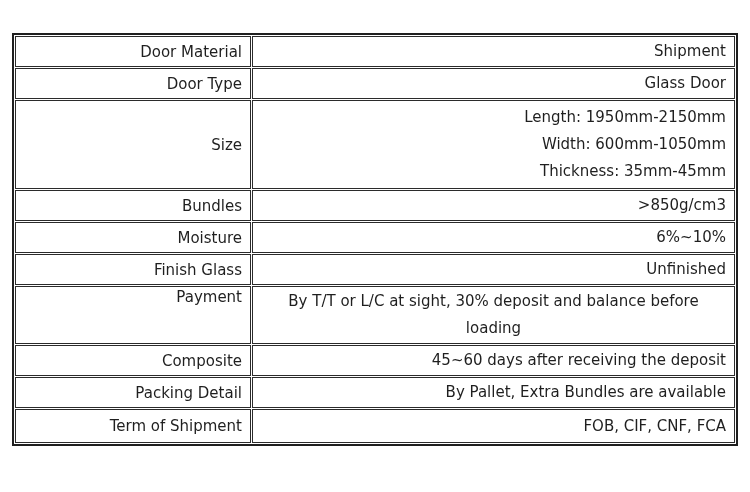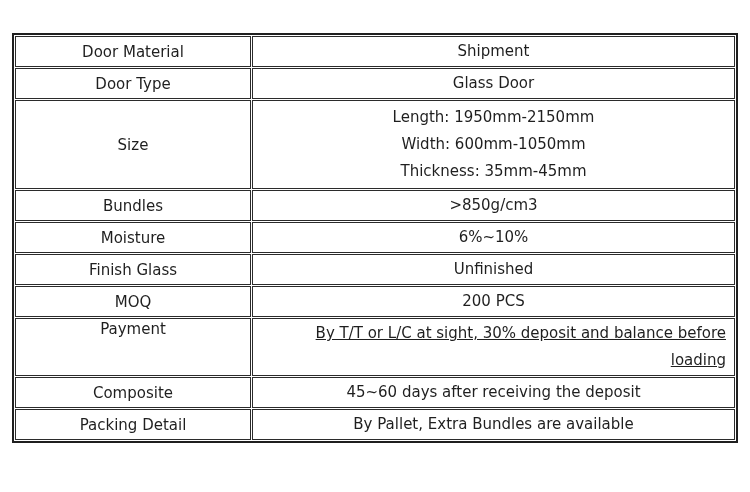--- a/index.html
+++ b/index.html
@@ -24,21 +24,21 @@
     border-collapse: separate;
     border-spacing: 1px;
     border: 2px solid #1f1f1f;
     width: 726px;
     table-layout: fixed;
     background: #ffffff;
   }
   td {
     border: 1px solid #2b2b2b;
     font-size: 15px;
-    text-align: center;
+    text-align: right;
     vertical-align: middle;
     padding: 1px 8px;
     height: 25px;
     background: #ffffff;
     overflow: hidden;
   }
   td.label-cell {
     width: 218px;
   }
   .value-line {
@@ -47,22 +47,21 @@
   
   tr[data-name="row-size"] td {
     height: 85px;
   }
   
   tr[data-name="row-payment"] td {
     vertical-align: top;
     height: 52px;
   }
   tr[data-name="row-payment"] td.value-cell {
-    text-align: right;
-    text-decoration: underline;
+    text-align: center;
   }
   
   tr[data-name="row-shipment"] td,
   tr[data-name="row-packing-detail"] td {
     height: 26px;
   }
   tr[data-name="row-term-of-shipment"] td {
     height: 30px;
   }
 </style>
@@ -103,39 +102,39 @@
     <td class="value-cell" data-name="row-value-cell">
             <div class="value-line" data-name="value-line">6%~10%</div>
           </td>
   </tr>
         <tr data-name="row-finish-type">
     <td class="label-cell" data-name="row-label">Finish Glass</td>
     <td class="value-cell" data-name="row-value-cell">
             <div class="value-line" data-name="value-line">Unfinished</div>
           </td>
   </tr>
-        <tr data-name="row-moq">
-    <td class="label-cell" data-name="row-label">MOQ</td>
-    <td class="value-cell" data-name="row-value-cell">
-            <div class="value-line" data-name="value-line">200 PCS</div>
-          </td>
-  </tr>
         <tr data-name="row-payment">
     <td class="label-cell" data-name="row-label">Payment</td>
     <td class="value-cell" data-name="row-value-cell">
             <div class="value-line" data-name="value-line">By T/T or L/C at sight, 30% deposit and balance before loading</div>
           </td>
   </tr>
         <tr data-name="row-shipment">
     <td class="label-cell" data-name="row-label">Composite</td>
     <td class="value-cell" data-name="row-value-cell">
             <div class="value-line" data-name="value-line">45~60 days after receiving the deposit</div>
           </td>
   </tr>
         <tr data-name="row-packing-detail">
     <td class="label-cell" data-name="row-label">Packing Detail</td>
     <td class="value-cell" data-name="row-value-cell">
             <div class="value-line" data-name="value-line">By Pallet, Extra Bundles are available</div>
           </td>
   </tr>
+        <tr data-name="row-term-of-shipment">
+    <td class="label-cell" data-name="row-label">Term of Shipment</td>
+    <td class="value-cell" data-name="row-value-cell">
+            <div class="value-line" data-name="value-line">FOB, CIF, CNF, FCA</div>
+          </td>
+  </tr>
       </tbody>
   </table>
 </div>
 
 </body></html>

